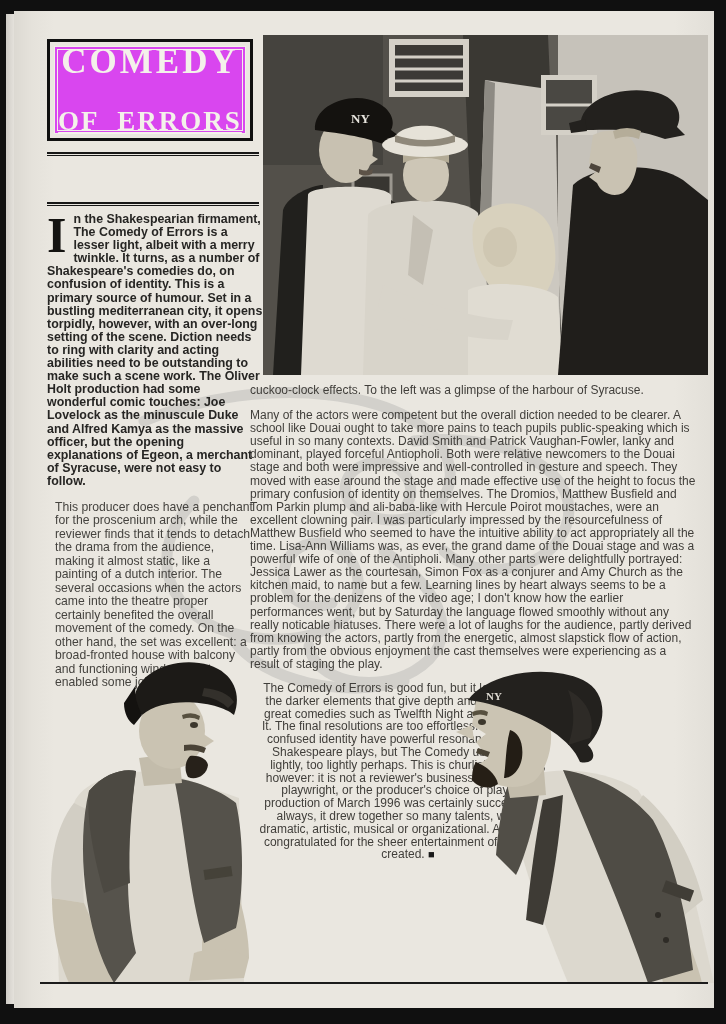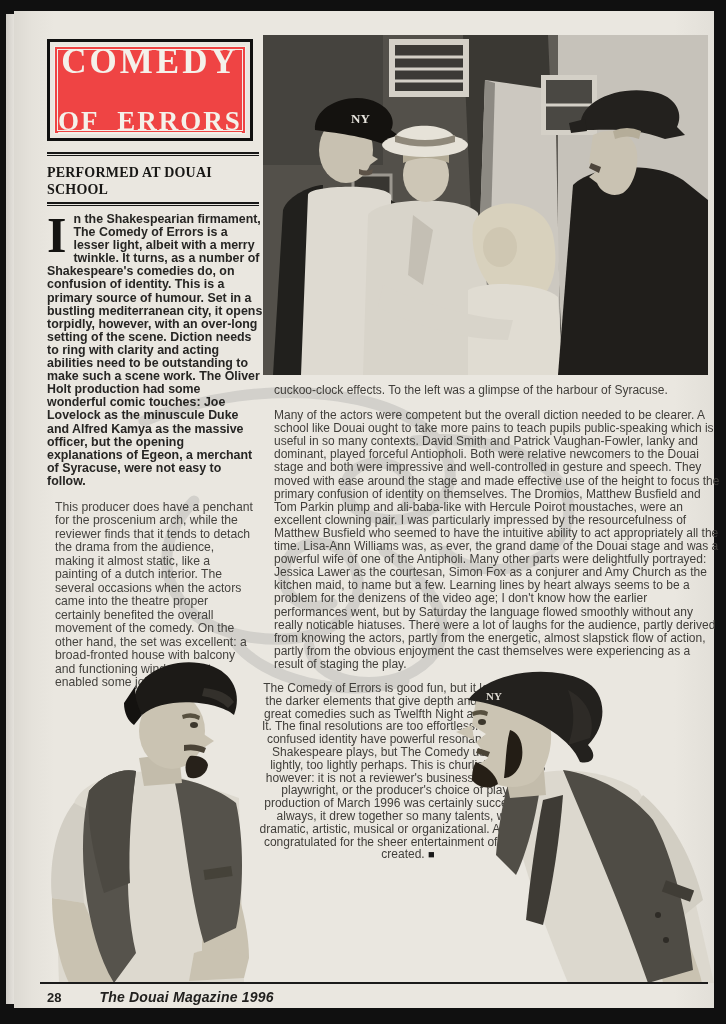--- a/index.html
+++ b/index.html
@@ -17,21 +17,21 @@
     position:absolute;left:14px;top:11px;width:700px;height:997px;
     background:linear-gradient(90deg,#dcd9d2 0px,#e5e2db 18px,#eae7e0 40px,#eae7e0 660px,#e2dfd8 700px);
     z-index:1;
   }
   
   .masthead-frame{
     position:absolute;left:33px;top:28px;width:206px;height:102px;
     border:3px solid #101010;background:#eae7e0;padding:4px;box-sizing:border-box;
   }
   .masthead-box{
-    width:100%;height:100%;background:#ef4444;box-sizing:border-box;
+    width:100%;height:100%;background:#d946ef;box-sizing:border-box;
     border:4px double #f2efe9;
     display:flex;flex-direction:column;align-items:center;justify-content:center;gap:22px;
   }
   .masthead-line1{
     color:#f4f1ea;font-family:"Liberation Serif",serif;font-weight:bold;
     font-size:35px;letter-spacing:3px;line-height:40px;
   }
   .masthead-line2{
     color:#f4f1ea;font-family:"Liberation Serif",serif;font-weight:bold;
     font-size:27px;letter-spacing:2px;word-spacing:10px;line-height:34px;text-decoration:underline;
@@ -51,21 +51,21 @@
   .col-left .p1{
     font-size:12.4px;font-weight:bold;line-height:13.1px;color:#262523;margin:0 0 13px 0;
   }
   .col-left .p2{
     font-size:12.2px;line-height:13.5px;color:#45433f;margin:8px;
   }
   .dropcap{
     float:left;font-family:"Liberation Serif",serif;font-weight:bold;
     font-size:50px;line-height:40px;color:#141311;margin:2px 7px 0 0;
   }
-  .col-right{position:absolute;left:260px;top:373px;width:448px;z-index:3;}
+  .col-right{position:absolute;left:236px;top:373px;width:448px;z-index:3;}
   .col-right p{font-size:12px;line-height:13.1px;color:#403e3a;margin:0 0 12px 0;}
   .center-col{
     position:absolute;left:244px;top:671px;width:300px;z-index:3;text-align:center;
     font-size:12px;line-height:12.8px;color:#403e3a;
   }
   .end-mark{font-size:11px;color:#1a1a1a;}
   
   .watermark{position:absolute;left:70px;top:370px;z-index:2;opacity:.8;}
   
   .photo-top{position:absolute;left:249px;top:24px;width:445px;height:340px;z-index:3;}
@@ -96,21 +96,20 @@
 
   <div class="masthead-frame">
     <div class="masthead-box">
       <div class="masthead-line1">COMEDY</div>
       <div class="masthead-line2">OF ERRORS</div>
     </div>
   </div>
 
   <div class="dbl-rule" style="top:141px;"></div>
   <div class="subtitle">
-    <div class="s1">PERFORMED AT DOUAI SCHOOL</div>
   </div>
   <div class="dbl-rule" style="top:191px;"></div>
 
   <div class="col-left">
     <p class="p1"><span class="dropcap">I</span><span>n the Shakespearian firmament, The Comedy of Errors is a lesser light, albeit with a merry twinkle. It turns, as a number of Shakespeare's comedies do, on confusion of identity. This is a primary source of humour.  Set in a bustling mediterranean city, it opens torpidly, however, with an over-long setting of the scene.  Diction needs to ring with clarity and acting abilities need to be outstanding to make such a scene work.  The Oliver Holt production had some wonderful comic touches: Joe Lovelock as the minuscule Duke and Alfred Kamya as the massive officer, but the opening explanations of Egeon, a merchant of Syracuse, were not easy to follow.</span></p>
     <p class="p2">This producer does have a penchant for the proscenium arch, while the reviewer finds that it tends to detach the drama from the audience, making it almost static, like a painting of a dutch interior.  The several occasions when the actors came into the theatre proper certainly benefited the overall movement of the comedy.  On the other hand, the set was excellent: a broad-fronted house with balcony and functioning windows that enabled some jolly</p>
   </div>
 
   <svg class="photo-top" viewBox="0 0 445 340" preserveAspectRatio="none">
     <rect x="0" y="0" width="445" height="340" fill="#605d57"></rect>
@@ -231,18 +230,14 @@
     <path d="M30,78 l12,4 -2,5 -12,-4 Z" fill="#4a4336"></path>
     <ellipse cx="34" cy="52" rx="4" ry="3" fill="#3c372c"></ellipse>
     <path d="M24,42 q10,-4 16,0 l-1,4 q-7,-3 -14,0 Z" fill="#57503f"></path>
 
     <path d="M20,30 C40,2 100,-6 135,10 C160,22 160,55 140,75 C150,85 145,95 132,92 C120,60 60,35 20,30 Z" fill="#23211e"></path>
     <path d="M120,20 C140,30 148,50 142,68 L120,75 C128,55 126,35 120,20 Z" fill="#2e2b27"></path>
     <text x="38" y="30" font-size="11" font-weight="bold" fill="#dcd8d0" font-family="Liberation Serif, serif">NY</text>
   </svg>
 
   <div class="footer-rule"></div>
-  <div class="footer">
-    <span class="pagenum">28</span>
-    <span class="mag">The Douai Magazine 1996</span>
-  </div>
 
 </div>
 
 </body></html>

